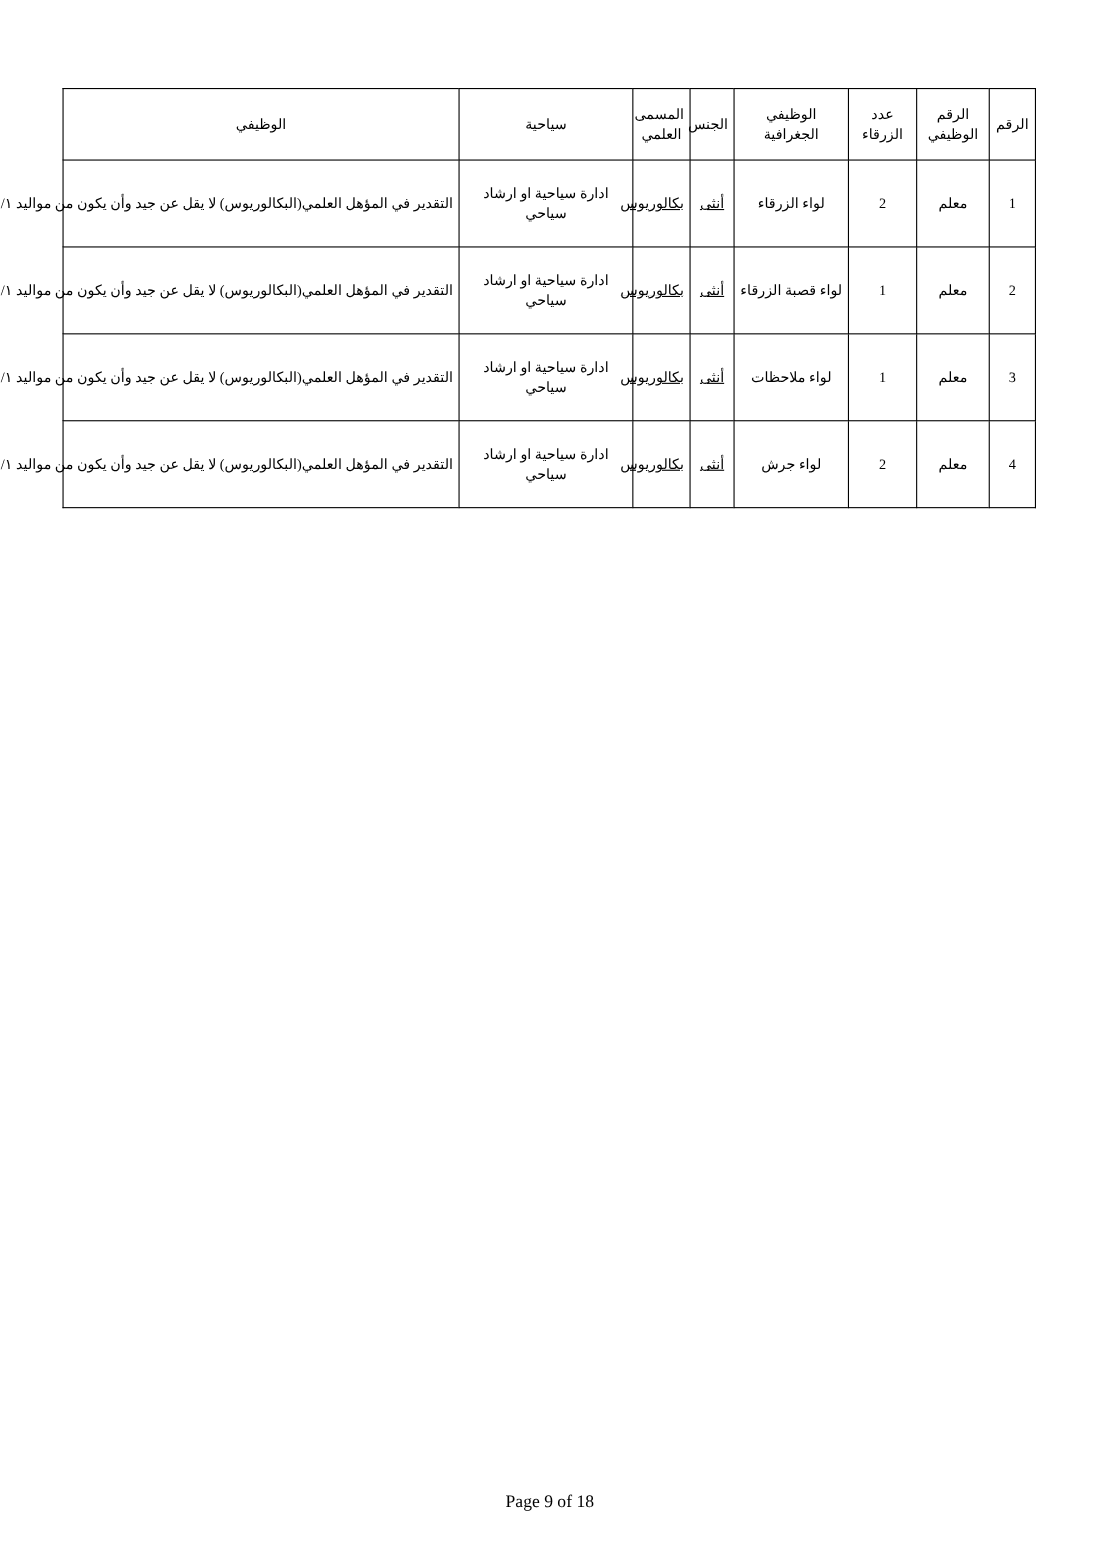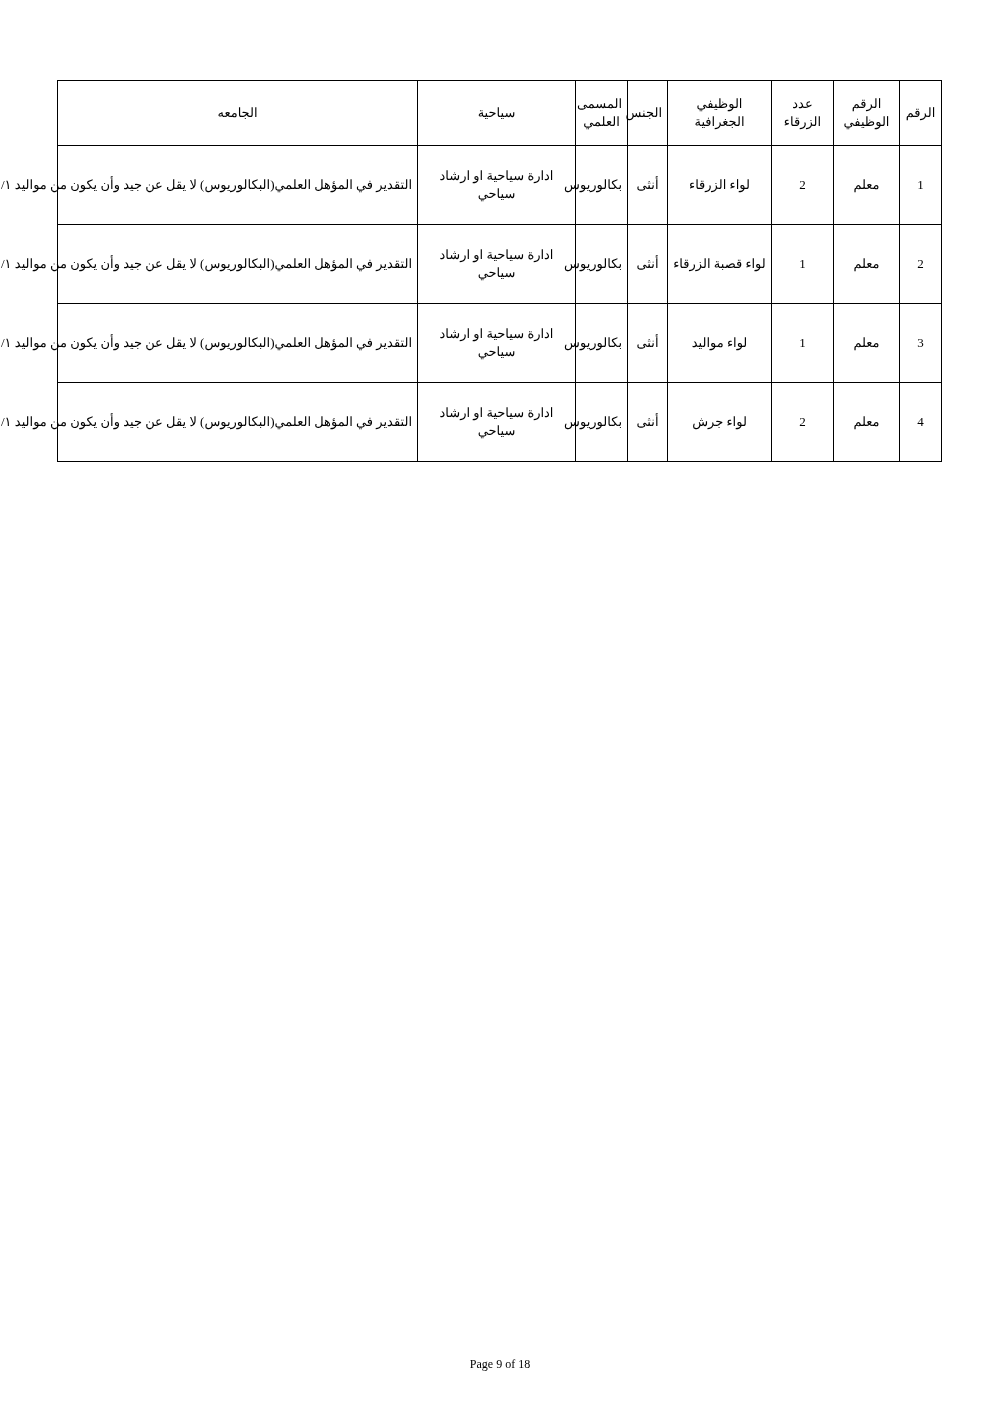--- a/index.html
+++ b/index.html
@@ -62,33 +62,34 @@
 
   .cell-notes {
     font-size: 12.5px;
     white-space: nowrap;
   }
   .cell-major {
     font-size: 12.5px;
   }
   .cell-degree, .cell-gender {
     font-size: 12.5px;
+    text-decoration: underline;
   }
   .cell-num, .cell-count {
     font-family: "Liberation Serif", serif;
     font-size: 13px;
   }
   .footer {
     position: absolute;
     top: 1357px;
     left: 0;
     width: 1000px;
     text-align: center;
     font-family: "Liberation Serif", serif;
-    font-size: 12px;
+    font-size: 16px;
     color: #000000;
     direction: ltr;
   }
 </style>
 </head>
 <body>
 
 <div class="page">
 
   <div class="table-wrap">
@@ -105,21 +106,21 @@
       </colgroup>
       <thead>
         <tr>
           <td>الرقم</td>
           <td>الرقم الوظيفي</td>
           <td>عدد الزرقاء</td>
           <td>الوظيفي الجغرافية</td>
           <td>الجنس</td>
           <td>المسمى العلمي</td>
           <td>سياحية</td>
-          <td>الجامعه</td>
+          <td>الوظيفي</td>
         </tr>
       </thead>
       <tbody>
         <tr>
           <td class="cell-num">1</td>
           <td>معلم</td>
           <td class="cell-count">2</td>
           <td>لواء الزرقاء</td>
           <td class="cell-gender">أنثى</td>
           <td class="cell-degree">بكالوريوس</td>
@@ -133,21 +134,21 @@
           <td>لواء قصبة الزرقاء</td>
           <td class="cell-gender">أنثى</td>
           <td class="cell-degree">بكالوريوس</td>
           <td class="cell-major">ادارة سياحية او ارشاد سياحي</td>
           <td class="cell-notes">التقدير في المؤهل العلمي(البكالوريوس) لا يقل عن جيد وأن يكون من مواليد ١٩٨٥/١/١ فما بعد</td>
         </tr>
         <tr>
           <td class="cell-num">3</td>
           <td>معلم</td>
           <td class="cell-count">1</td>
-          <td>لواء مواليد</td>
+          <td>لواء ملاحظات</td>
           <td class="cell-gender">أنثى</td>
           <td class="cell-degree">بكالوريوس</td>
           <td class="cell-major">ادارة سياحية او ارشاد سياحي</td>
           <td class="cell-notes">التقدير في المؤهل العلمي(البكالوريوس) لا يقل عن جيد وأن يكون من مواليد ١٩٨٥/١/١ فما بعد</td>
         </tr>
         <tr>
           <td class="cell-num">4</td>
           <td>معلم</td>
           <td class="cell-count">2</td>
           <td>لواء جرش</td>

